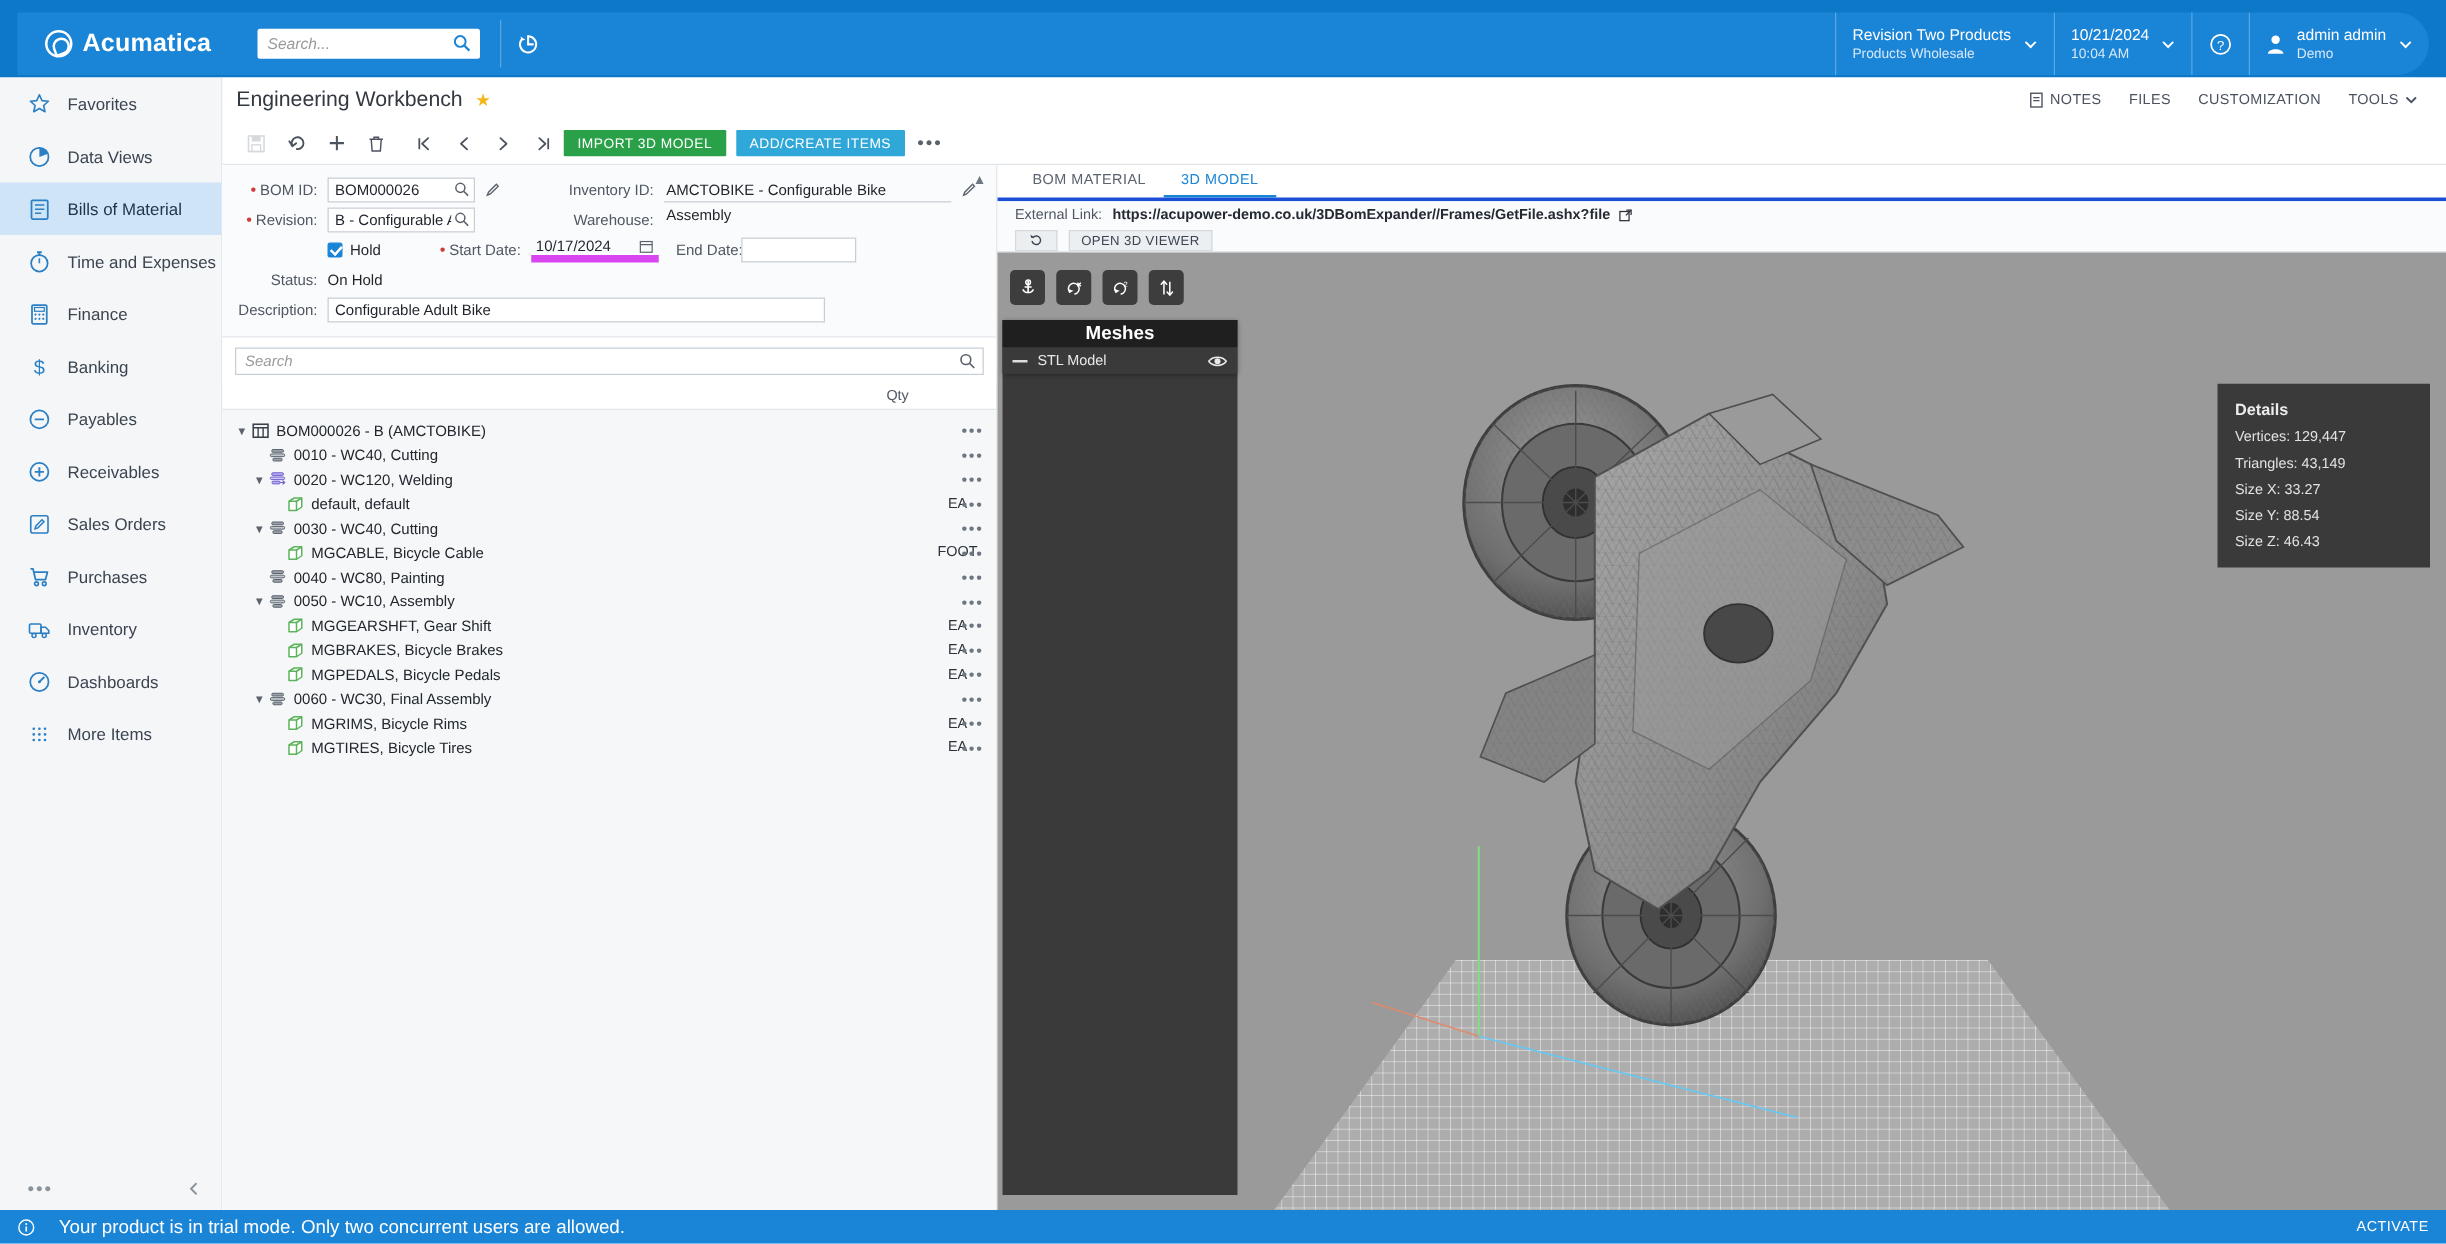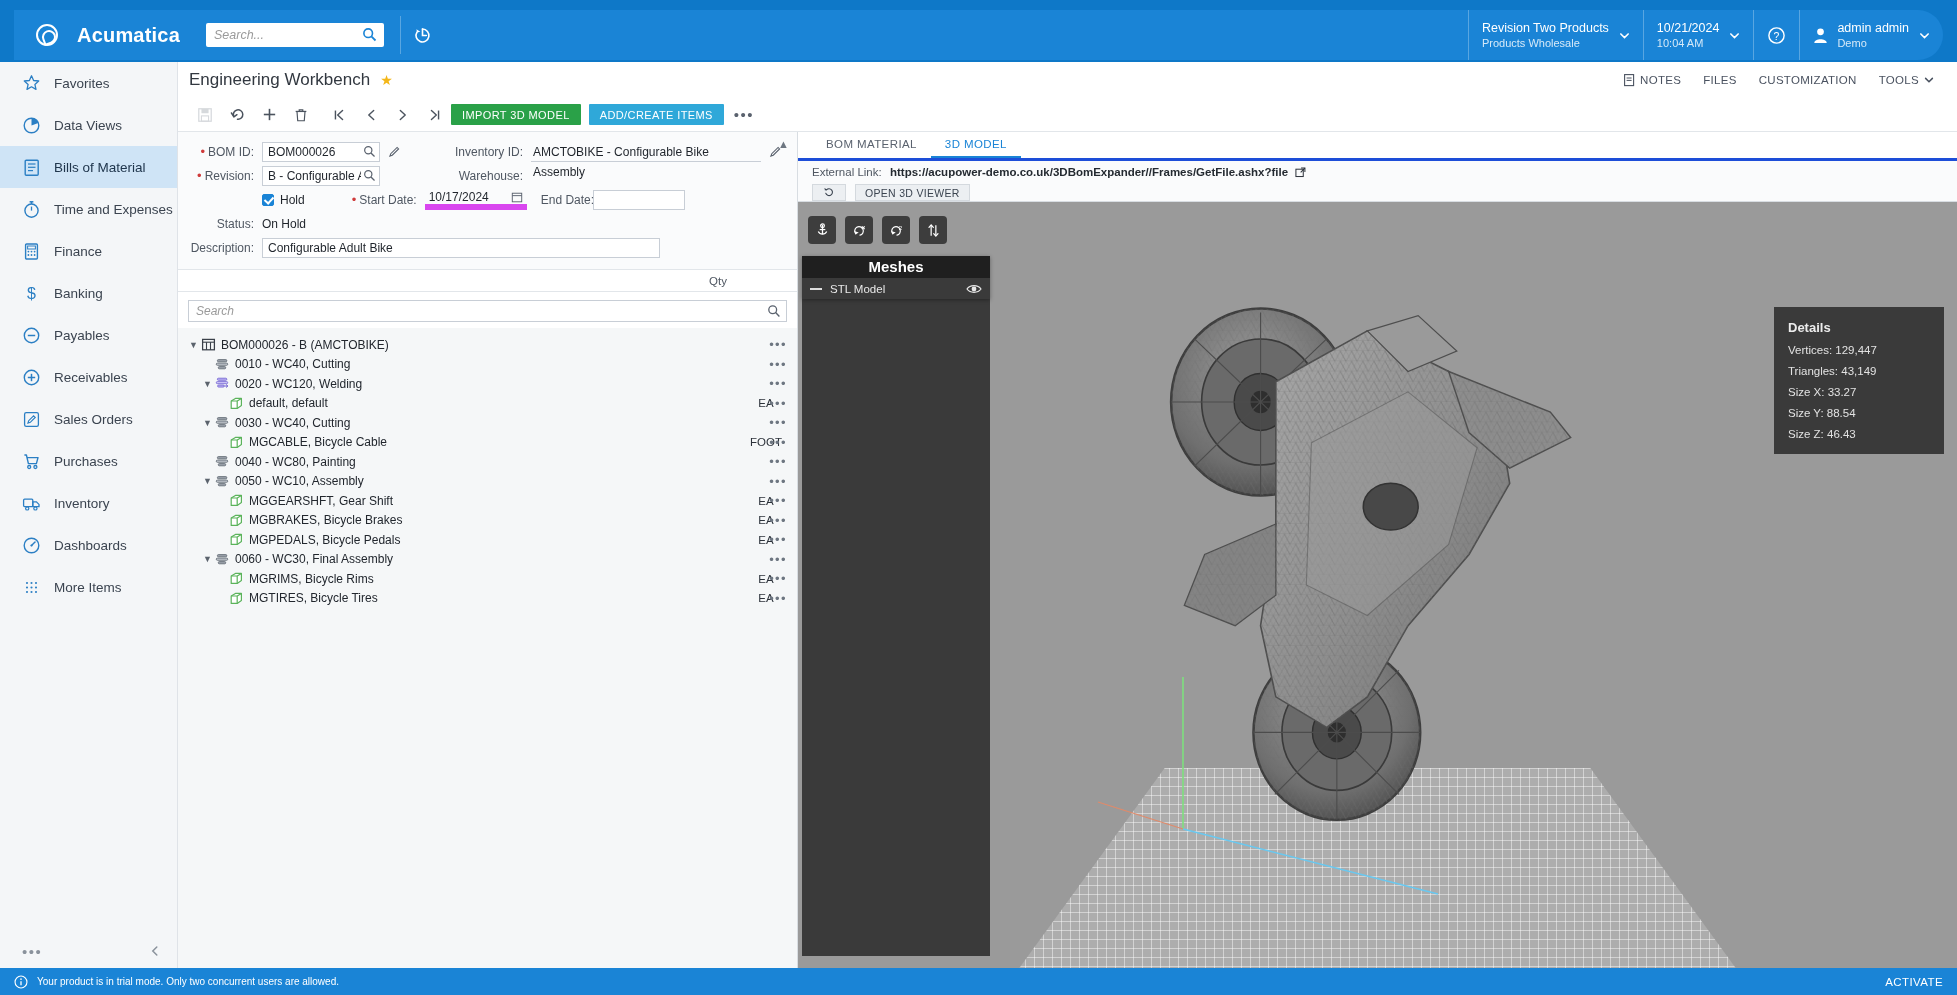--- a/index.html
+++ b/index.html
@@ -15,21 +15,21 @@
   #topbar {
     position: absolute; left: 0; top: 0; width: 1957px; height: 62px;
     background: #0e78c8;
   }
   #topbar-inner {
     position: absolute; left: 14px; top: 10px; right: 14px; height: 50px;
     background: #1a84d6; border-radius: 0 26px 26px 0;
     display: flex; align-items: center;
   }
   .brand {
-    display: flex; align-items: center; gap: 19px;
+    display: flex; align-items: center; gap: 8px;
     padding-left: 22px; width: 166px; flex: 0 0 166px;
   }
   .brand-logo {
     width: 22px; height: 22px; border: 2px solid #fff; border-radius: 50%;
     position: relative;
   }
   .brand-logo::after {
     content: ""; position: absolute; left: 4px; top: 4px;
     width: 10px; height: 10px; border: 2px solid #fff;
     border-radius: 50% 50% 50% 0; transform: rotate(-20deg);
@@ -303,21 +303,21 @@
     background-color: #adadad;
     clip-path: polygon(22% 0, 78% 0, 100% 100%, 0 100%);
   }
   .axis { position: absolute; }
 
   
   #footer {
     position: absolute; left: 0; bottom: 0; width: 1957px; height: 27px;
     background: #1a84d6; display: flex; align-items: center; padding: 0 14px;
   }
-  #footer-msg { color: #fff; font-size: 10px; margin-left: 9px; }
+  #footer-msg { color: #fff; font-size: 15px; margin-left: 19px; }
   #footer-activate {
     margin-left: auto; color: #fff; font-size: 11.5px; letter-spacing: .4px;
     cursor: pointer; text-transform: uppercase;
   }
   .info-ico { flex: 0 0 14px; }
 </style>
 </head>
 <body>
 
 <div id="topbar">
@@ -660,32 +660,32 @@
           <span class="f-lbl">Status:</span>
           <span class="f-static">On Hold</span>
         </div>
 
         <div class="f-row">
           <span class="f-lbl">Description:</span>
           <input class="f-inp" style="width: 398px;" value="Configurable Adult Bike">
         </div>
       </div>
 
-      <div id="tree-head">
-        <span class="qty-head">Qty</span>
-      </div>
-
       <div id="tree-search-row">
         <div class="ts-wrap">
           <input id="tree-search" value="" placeholder="Search" style="">
           <svg class="ts-mag" width="14" height="14" viewBox="0 0 14 14">
             <circle cx="5.7" cy="5.7" r="3.9" fill="none" stroke="#5a626e" stroke-width="1.3"></circle>
             <line x1="8.6" y1="8.6" x2="12.4" y2="12.4" stroke="#5a626e" stroke-width="1.4"></line>
           </svg>
         </div>
+      </div>
+
+      <div id="tree-head">
+        <span class="qty-head">Qty</span>
       </div>
 
       <div id="tree-body">
           <div class="tr" style="padding-left: 8px;">
             <span class="tw">
               <span class="tw-chev">▼</span>
             </span>
             <svg width="15" height="15" viewBox="0 0 15 15" class="t-ico">
               <rect x="1.6" y="2.4" width="11.8" height="10.4" fill="none" stroke="#3a4049" stroke-width="1.25"></rect>
               <line x1="1.6" y1="5.2" x2="13.4" y2="5.2" stroke="#3a4049" stroke-width="1.1"></line>

